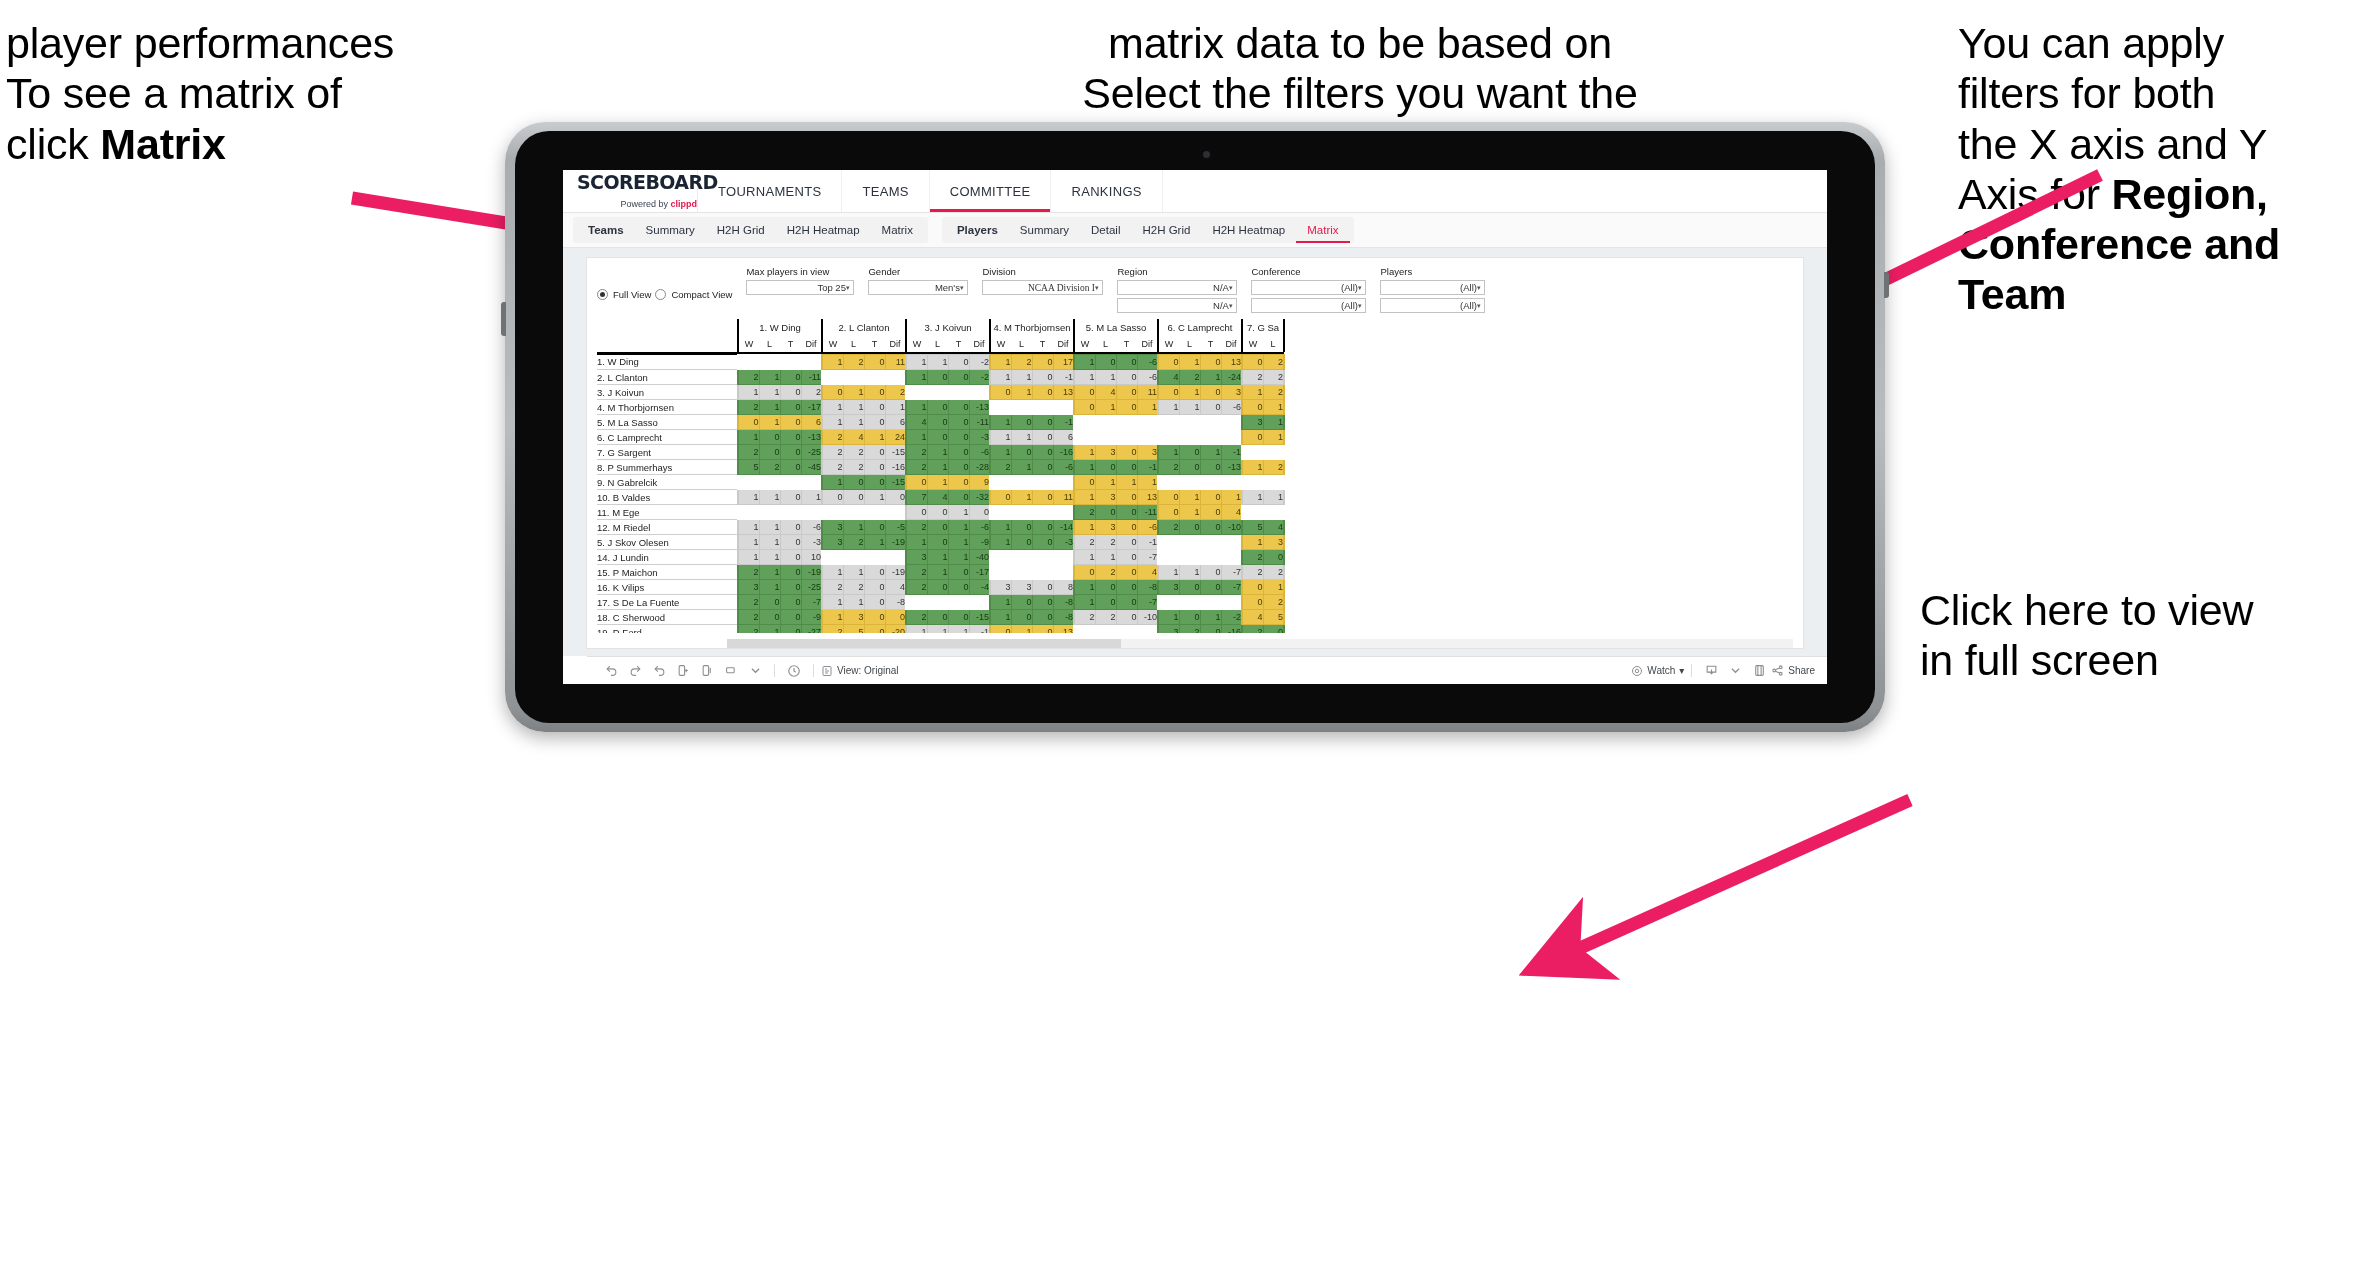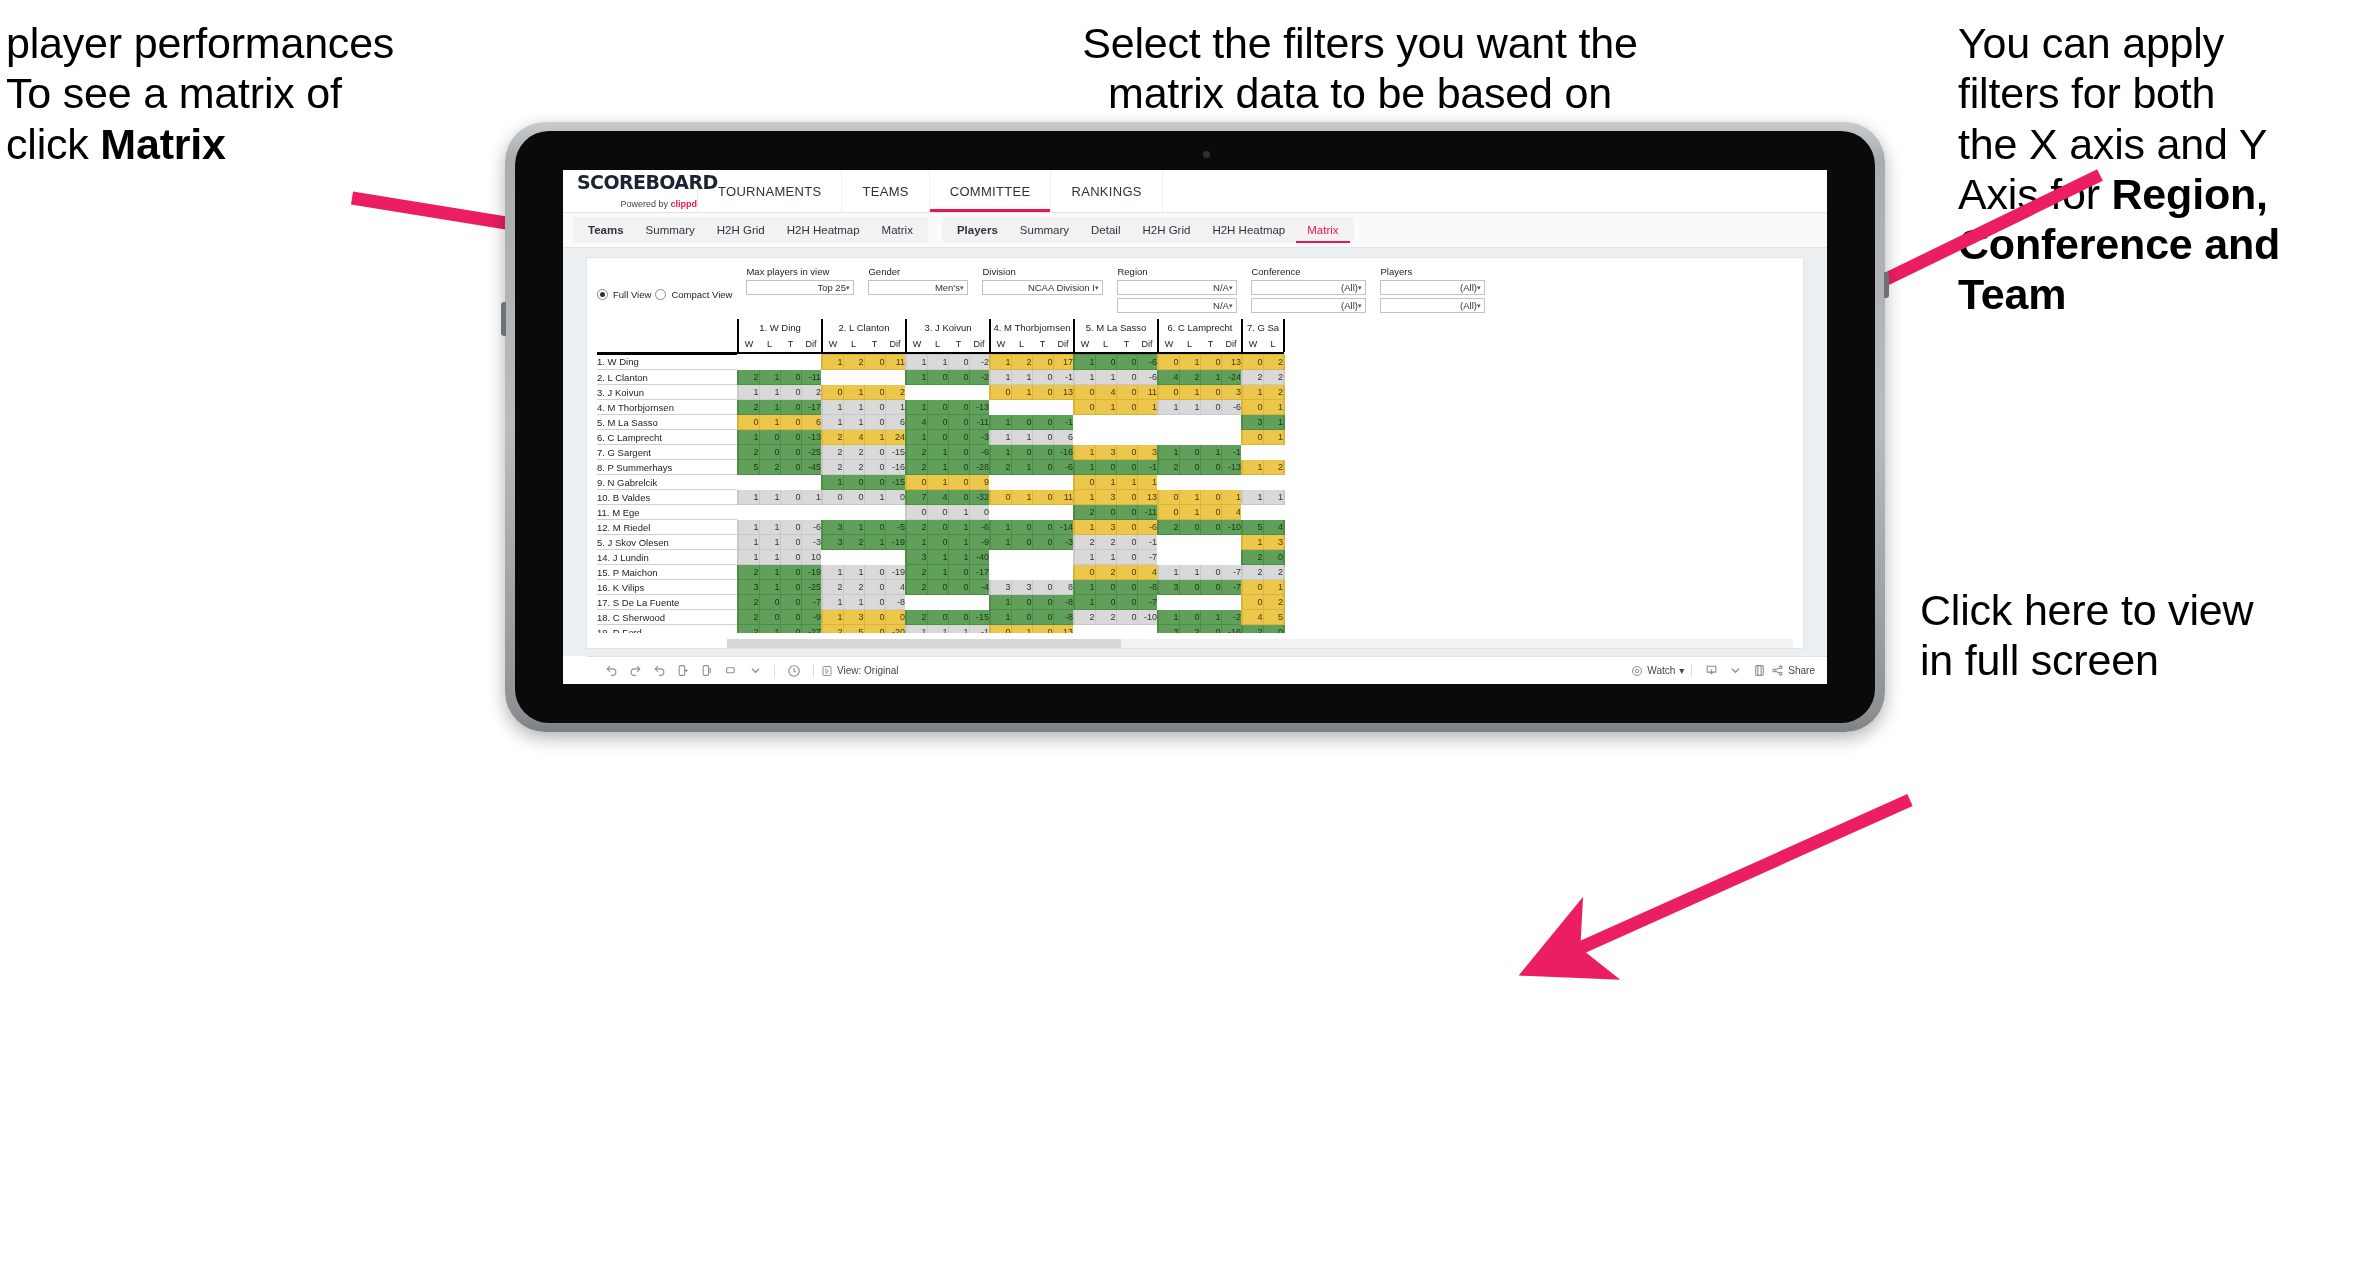--- a/index.html
+++ b/index.html
@@ -77,21 +77,21 @@
   .radio-row{display:flex;align-items:center;gap:5px;font-size:9.5px;color:#222;}
   .radio{width:9px;height:9px;border:1px solid #888;border-radius:50%;background:#fff;
          position:relative;flex:0 0 auto;}
   .radio.on::after{content:"";position:absolute;left:2px;top:2px;width:5px;height:5px;
          border-radius:50%;background:#333;}
   .fcol{display:flex;flex-direction:column;gap:3px;}
   .flabel{font-size:9.5px;color:#222;}
   .fsel{height:15px;border:1px solid #c2c2c2;background:#fff;display:flex;align-items:center;
         justify-content:flex-end;padding:0 4px;font-size:9.5px;color:#333;box-sizing:border-box;}
   .fsel .caret{font-size:7px;color:#555;}
-  .w-mp{width:108px;} .w-gen{width:100px;} .w-div{width:121px;}
+  .w-mp{width:108px;} .w-gen{width:100px;} .w-div{width:121px;font-family:Liberation Serif, serif;}
   .w-reg{width:120px;} .w-conf{width:115px;} .w-play{width:105px;}
 
   
   #matrix-wrap{flex:1 1 auto;overflow:hidden;padding:0 10px;box-sizing:border-box;}
   table.matrix{border-collapse:collapse;table-layout:fixed;font-size:9px;color:#333;
                font-family:"Liberation Sans", sans-serif;}
   table.matrix td,table.matrix th{padding:0;margin:0;}
   .rowlab{width:118px;height:15px;font-size:9.5px;color:#222;text-align:left;padding-left:3px;
           border-bottom:1px solid #c9c9c9;white-space:nowrap;overflow:hidden;box-sizing:border-box;}
   .spacer{width:22px;}
@@ -129,22 +129,22 @@
 </head>
 <body>
 
 <div class="anno" id="anno-left">
   <div>player performances</div>
   <div>To see a matrix of</div>
   <div><span>click </span><b>Matrix</b></div>
 </div>
 
 <div class="anno" id="anno-mid">
+  <div>matrix data to be based on</div>
   <div>Select the filters you want the</div>
-  <div>matrix data to be based on</div>
 </div>
 
 <div class="anno" id="anno-right">
   <div>You  can apply</div>
   <div>filters for both</div>
   <div>the X axis and Y</div>
   <div><span>Axis for </span><b>Region,</b></div>
   <div><b>Conference and</b></div>
   <div><b>Team</b></div>
 </div>

